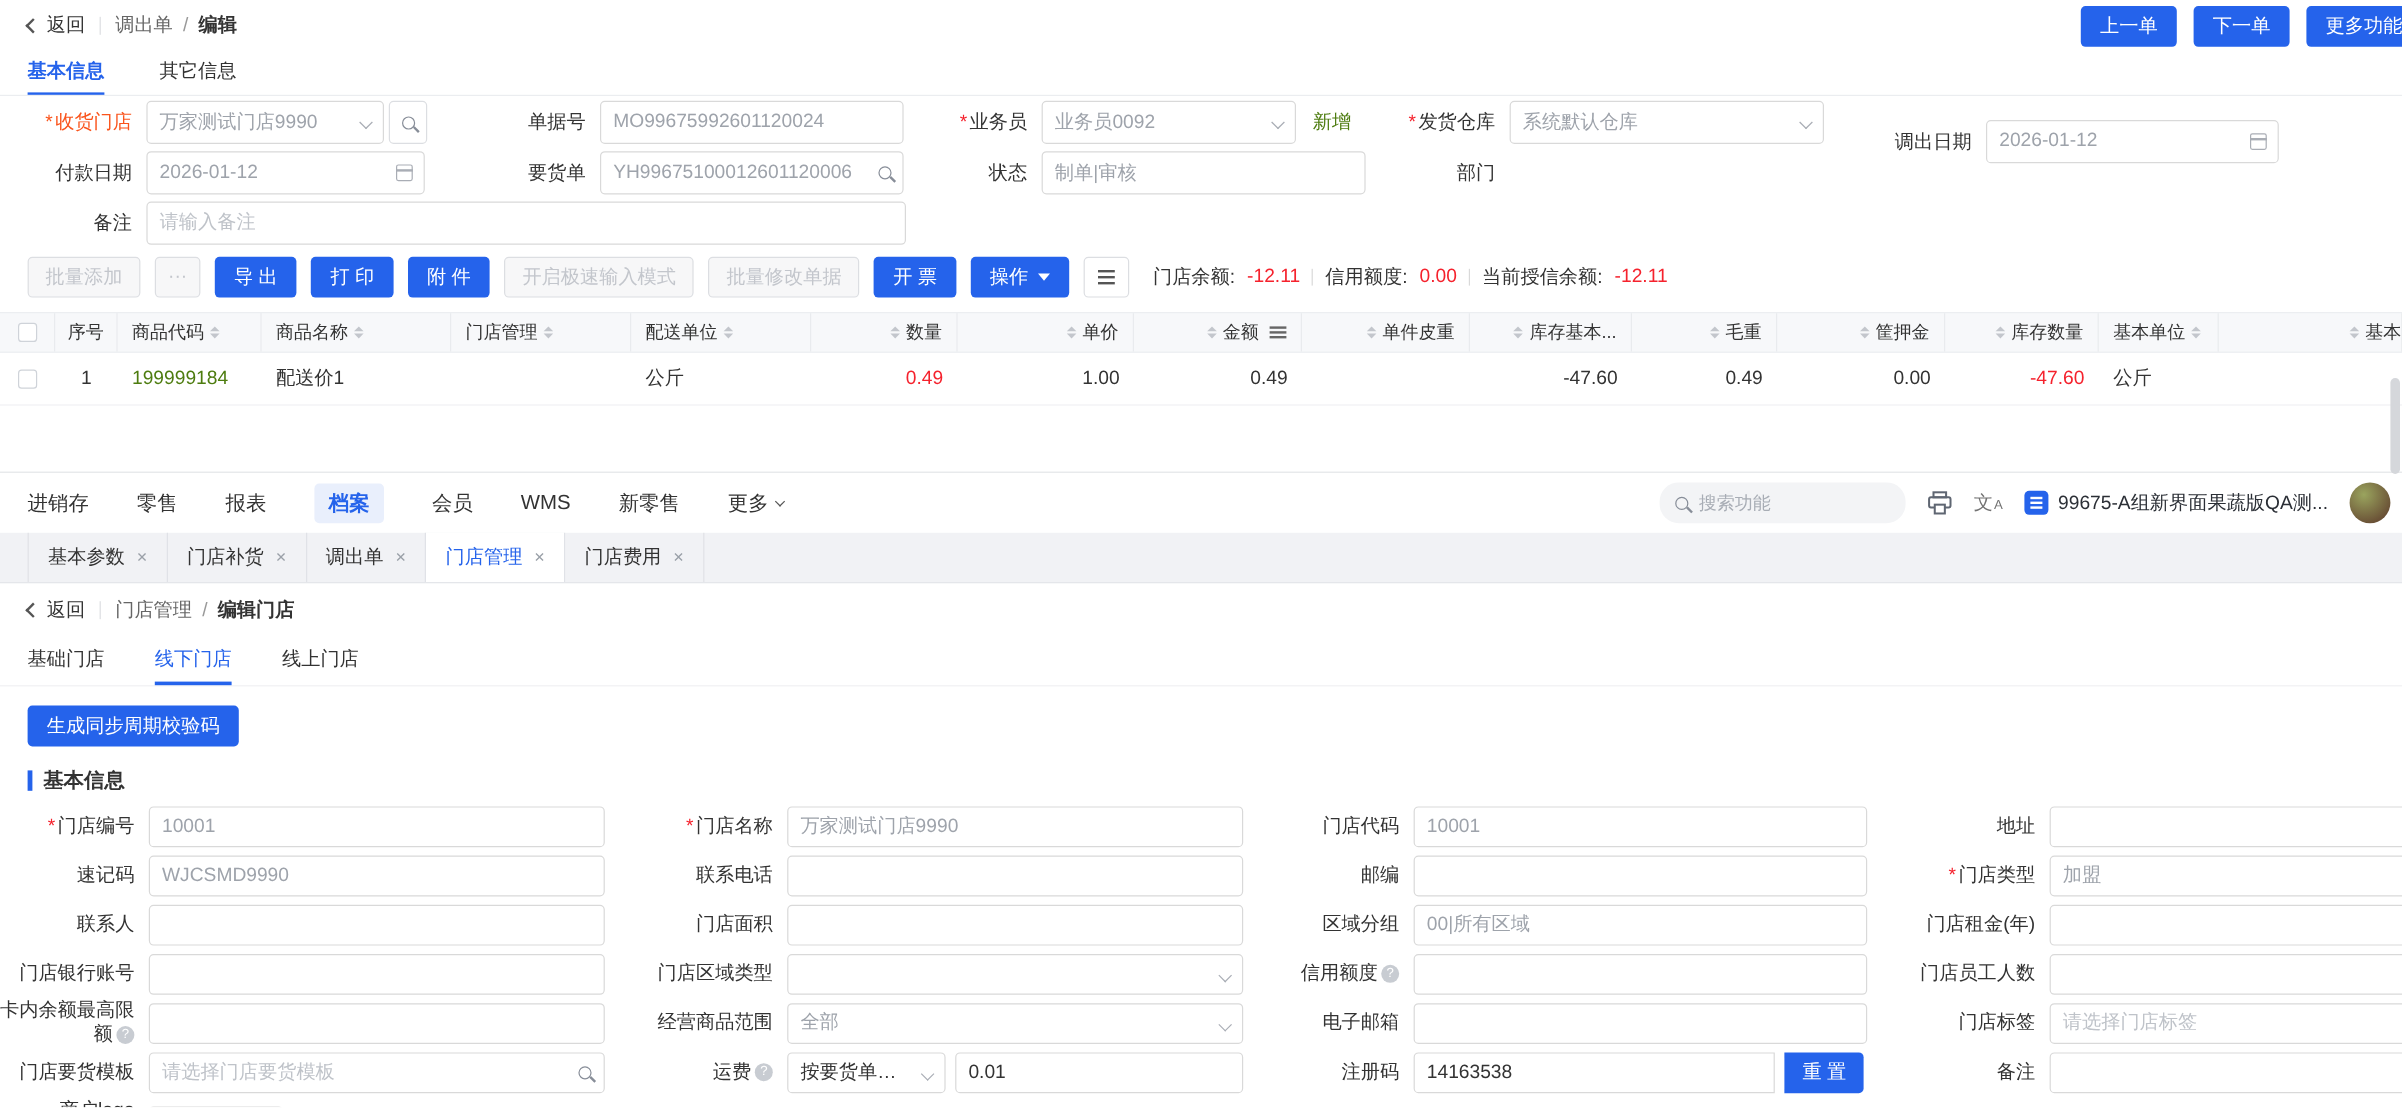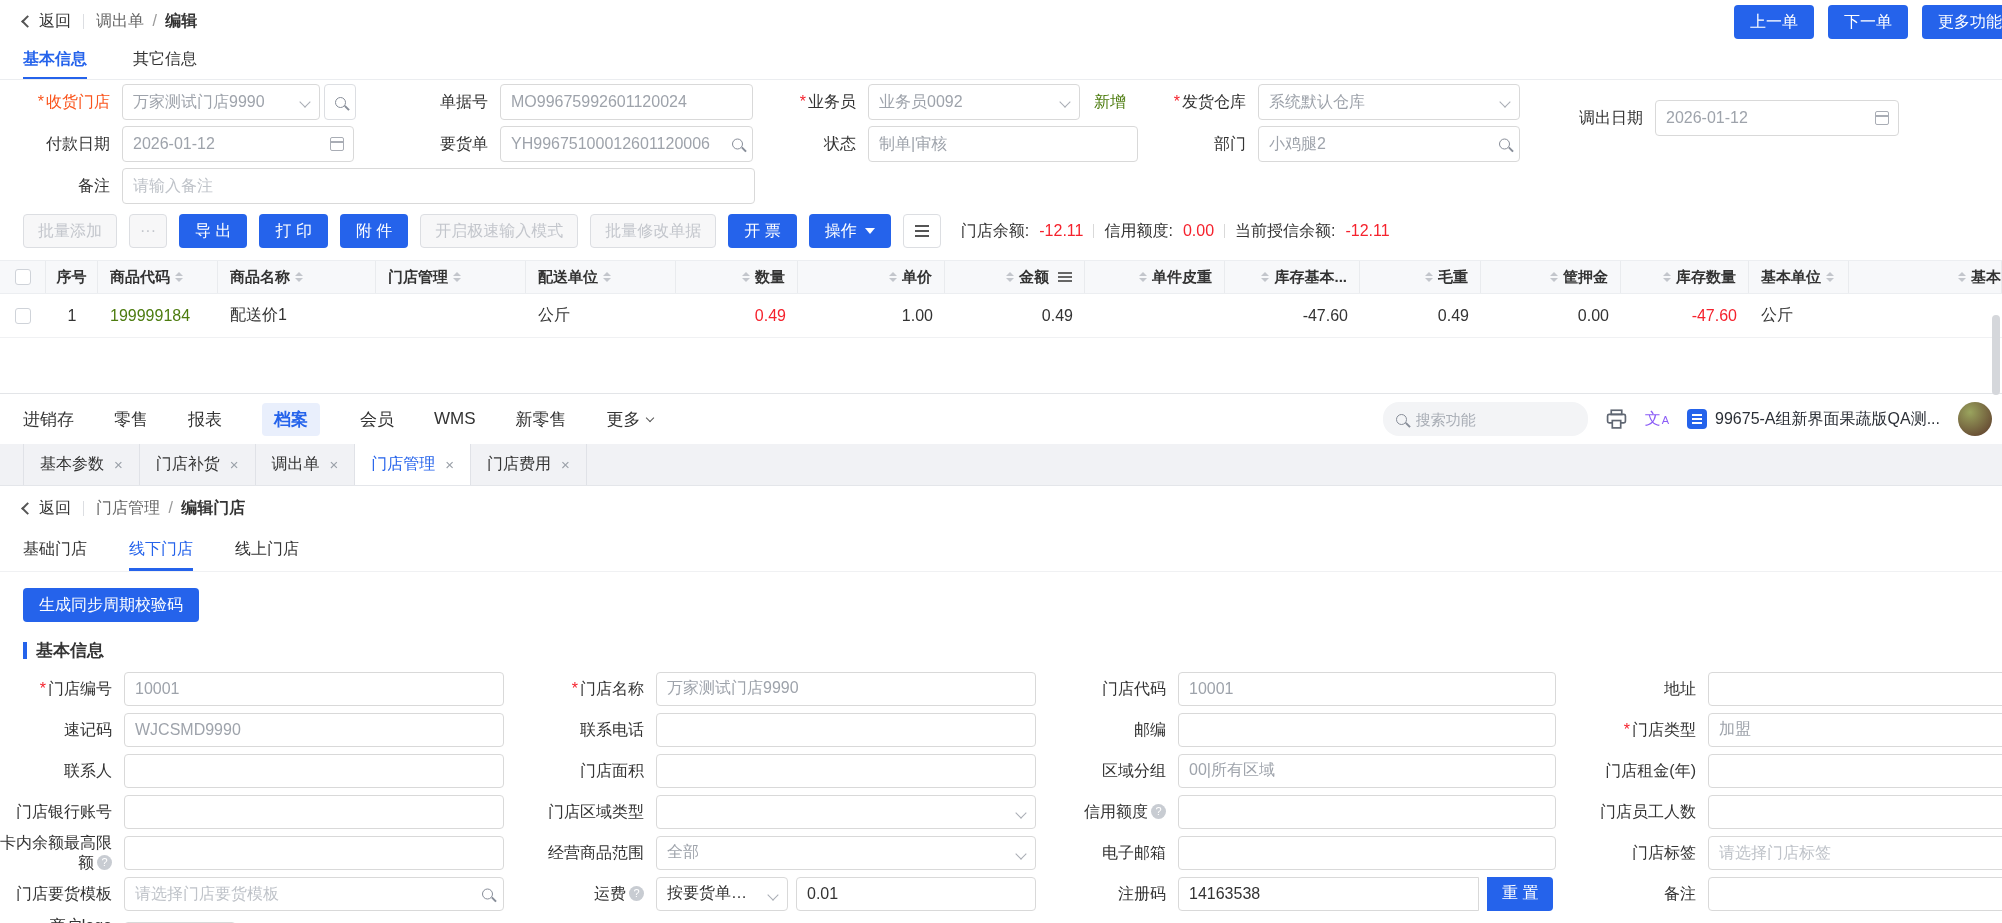--- a/index.html
+++ b/index.html
@@ -49,21 +49,21 @@
 .flabel{text-align:right;font-size:16px;flex:none;white-space:nowrap}
 .lbl-orange,.lbl-orange .req{color:#fa541c}
 .tp-toolbar{position:absolute;top:214px;left:23px;right:0;height:34px;display:flex;align-items:center;gap:12px}
 .summary{display:flex;align-items:center;gap:10px;margin-left:8px;white-space:nowrap}
 .sum-div{width:1px;height:14px;background:#d9d9d9}
 .sort-lines{position:relative;width:14px;height:12px}
 .sort-lines::before{content:'';position:absolute;top:0;left:0;width:14px;height:2px;background:#555;box-shadow:0 5px 0 #555,0 10px 0 #555}
 
 
 .tp-table{position:absolute;top:260px;left:0;width:2002px}
-.thead{display:flex;height:34px;background:#f7f8fa;border-top:1px solid #eceef1;border-bottom:1px solid #eceef1;font-weight:bold;font-size:15px}
+.thead{display:flex;height:34px;background:#f7f8fa;border-top:1px solid #eceef1;border-bottom:1px solid #eceef1;font-weight:normal;font-size:15px}
 .trow{display:flex;height:44px;border-bottom:1px solid #f0f1f3;align-items:center}
 .c{display:flex;align-items:center;padding:0 12px;height:100%;flex:none;overflow:hidden;white-space:nowrap}
 .thead .c{border-right:1px solid #e9ebee}
 .c.r{justify-content:flex-end}
 .c.ctr{justify-content:center}
 .sort{display:inline-flex;flex-direction:column;gap:2px;margin:0 5px;cursor:pointer}
 .sort i{width:0;height:0;border-left:4px solid transparent;border-right:4px solid transparent;display:block}
 .sort .up{border-bottom:4px solid #c3c6cc}
 .sort .dn{border-top:4px solid #c3c6cc}
 .burger{width:14px;height:10px;border-top:2px solid #666;border-bottom:2px solid #666;position:relative;margin-left:9px;flex:none}
@@ -73,21 +73,21 @@
 
 .bottom-panel{position:absolute;top:393px;left:0;width:2002px;height:530px;border-top:1px solid #e3e5e8;background:#fff;overflow:hidden}
 .nav{height:50px;display:flex;align-items:center;padding:0 10px 0 23px}
 .nav-items{display:flex;gap:40px;font-size:17px}
 .nav-item{cursor:pointer;display:flex;align-items:center;gap:6px;white-space:nowrap}
 .nav-item.active{color:#2563eb;background:#e9effc;border-radius:4px;padding:5px 12px;font-weight:bold}
 .nav-right{margin-left:auto;display:flex;align-items:center;gap:18px}
 .searchbox{width:205px;height:34px;background:#f3f4f6;border-radius:16px;display:flex;align-items:center;gap:9px;padding:0 13px}
 .searchbox input{border:none;background:transparent;outline:none;font-size:15px;width:140px;font-family:inherit;color:#333}
 .searchbox input::placeholder{color:#a8adb5}
-.trans{font-size:16px;color:#8b5cf6;display:flex;align-items:flex-end;cursor:pointer}
+.trans{font-size:16px;color:#737373;display:flex;align-items:flex-end;cursor:pointer}
 .trans small{font-size:11px;margin-left:1px}
 .co{display:flex;align-items:center;gap:8px;cursor:pointer}
 .co-name{font-size:16px;color:#2b2f36;white-space:nowrap;overflow:hidden;text-overflow:ellipsis;max-width:255px}
 .co-icon{width:20px;height:20px;border-radius:4px;background:#2563eb;position:relative;flex:none}
 .co-icon::before{content:'';position:absolute;left:5px;top:5px;width:10px;height:2px;background:#fff;box-shadow:0 4px 0 #fff,0 8px 0 #fff}
 .avatar{width:34px;height:34px;border-radius:50%;background:radial-gradient(circle at 35% 30%,#9aa45e,#6a5136 75%);flex:none;cursor:pointer}
 .doc-tabs{height:42px;background:#f1f2f5;display:flex;align-items:stretch;padding-left:23px;border-bottom:1px solid #e4e6ea}
 .dtab{display:flex;align-items:center;gap:10px;padding:0 16px;font-size:16px;border-right:1px solid #e0e2e7;cursor:pointer;white-space:nowrap}
 .dtab:first-child{border-left:1px solid #e0e2e7}
 .dtab.active{background:#fff;color:#2563eb}
@@ -199,26 +199,20 @@
               <span class="mag"></span>
             </span>
         </div>
       </div>
       <div class="tfield" style="top:46px;left:740px">
         <div class="flabel" style="width:116px">状态</div>
         <div class="ipt-wrap" style="width:270px"><input class="ipt dim" value="制单|审核" style=""></div>
       </div>
       <div class="tfield" style="top:46px;left:1110px">
         <div class="flabel" style="width:136px">部门</div>
-        <div class="ipt-wrap" style="width:262px">
-          <input class="ipt dim" value="小鸡腿2" style="">
-          <span class="icon-r">
-              <span class="mag"></span>
-            </span>
-        </div>
       </div>
 
       <div class="tfield" style="top:88px;left:0">
         <div class="flabel" style="width:110px">备注</div>
         <div class="ipt-wrap" style="width:633px"><input class="ipt" placeholder="请输入备注" style=""></div>
       </div>
     </div>
 
     <div class="tp-toolbar">
       <button class="btn-dis">批量添加</button>

